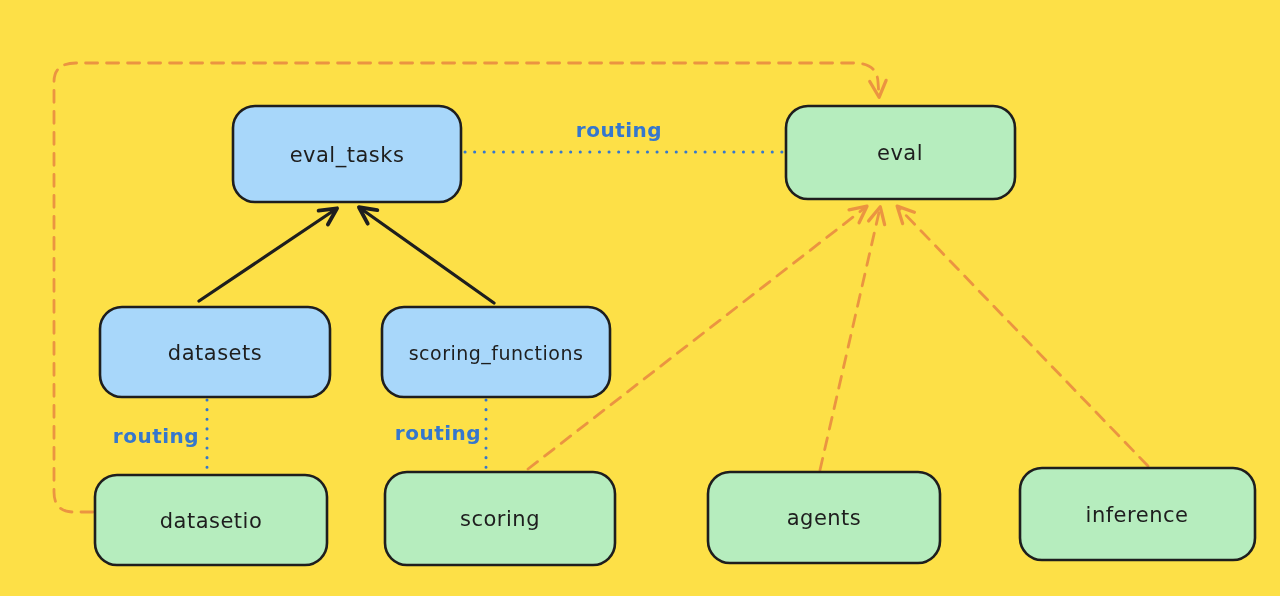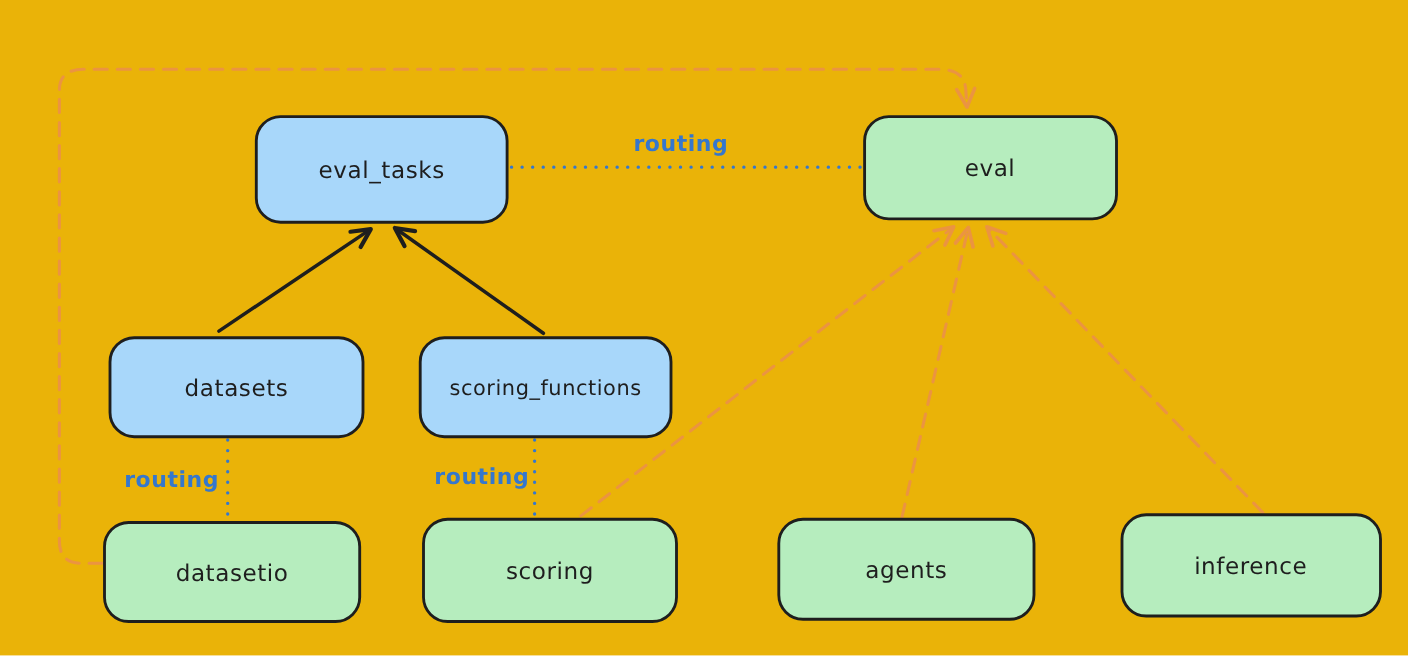--- a/index.html
+++ b/index.html
@@ -4,21 +4,21 @@
 <style>
   html, body {
     margin: 0;
     padding: 0;
     background: #ffffff;
   }
   .canvas {
     position: relative;
     width: 1280px;
     height: 596px;
-    background: #eab308;
+    background: #fde047;
     overflow: hidden;
     font-family: "DejaVu Sans", sans-serif;
   }
   svg { display: block; }
   .node-rect {
     stroke: #1e1e1e;
     stroke-width: 2.6;
   }
   .node-label {
     fill: #1e1e1e;

